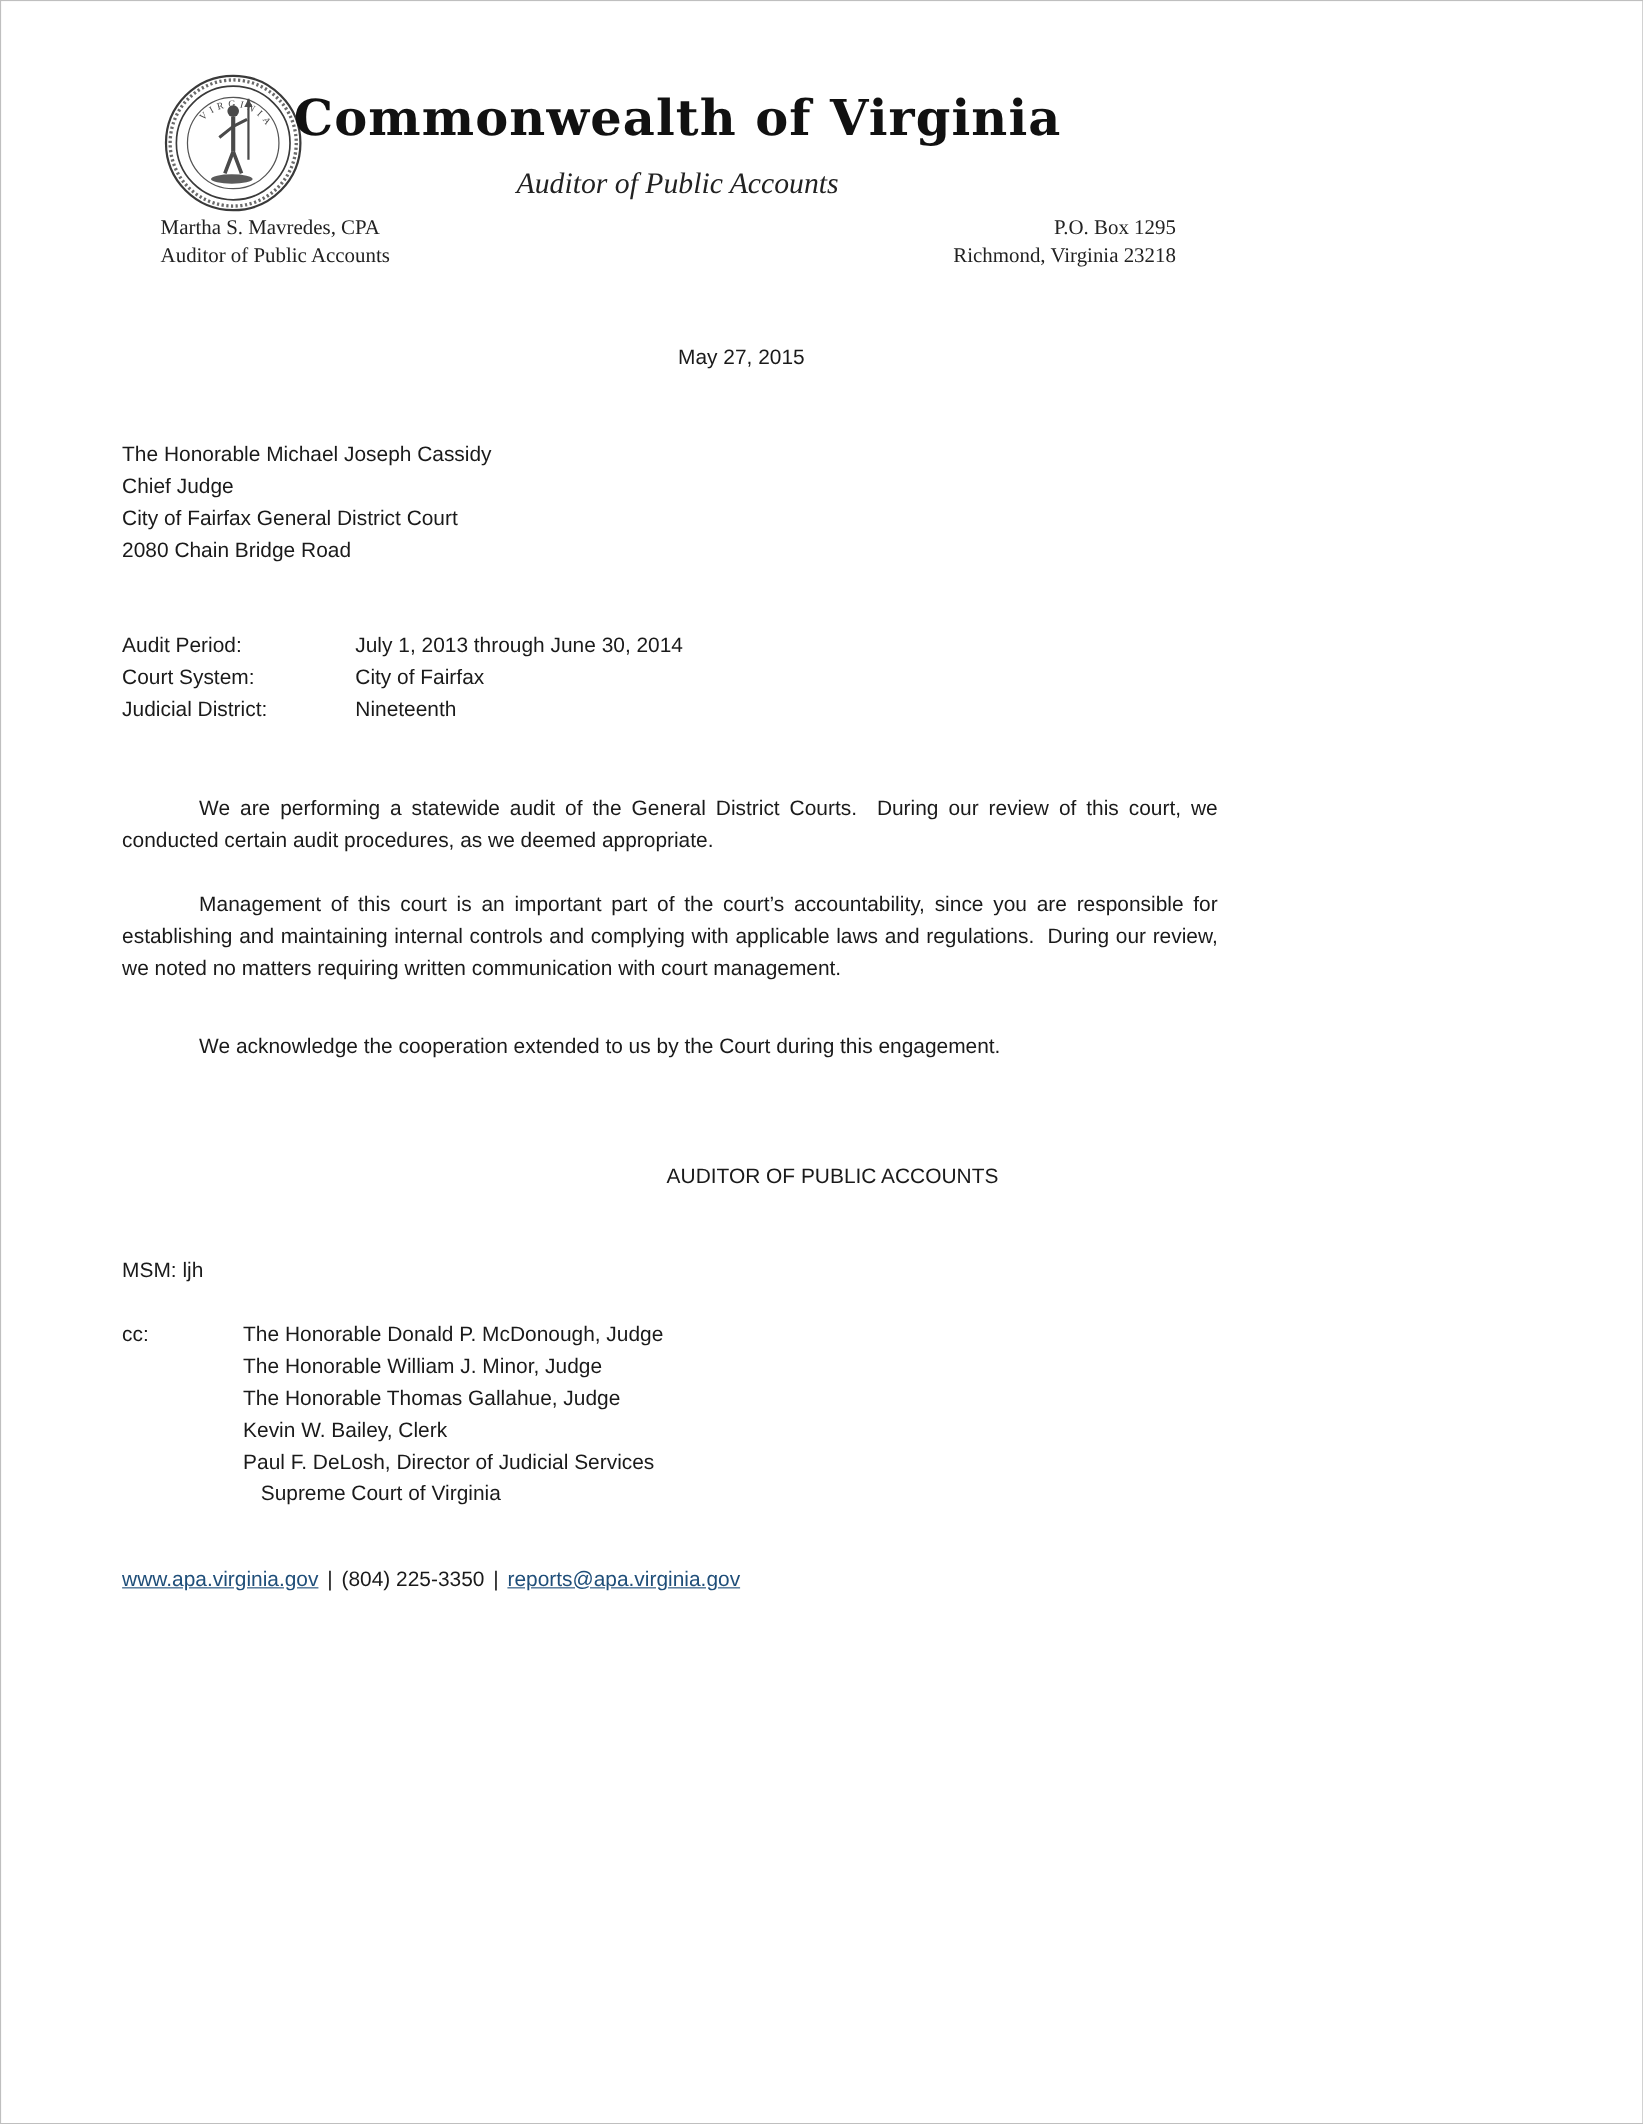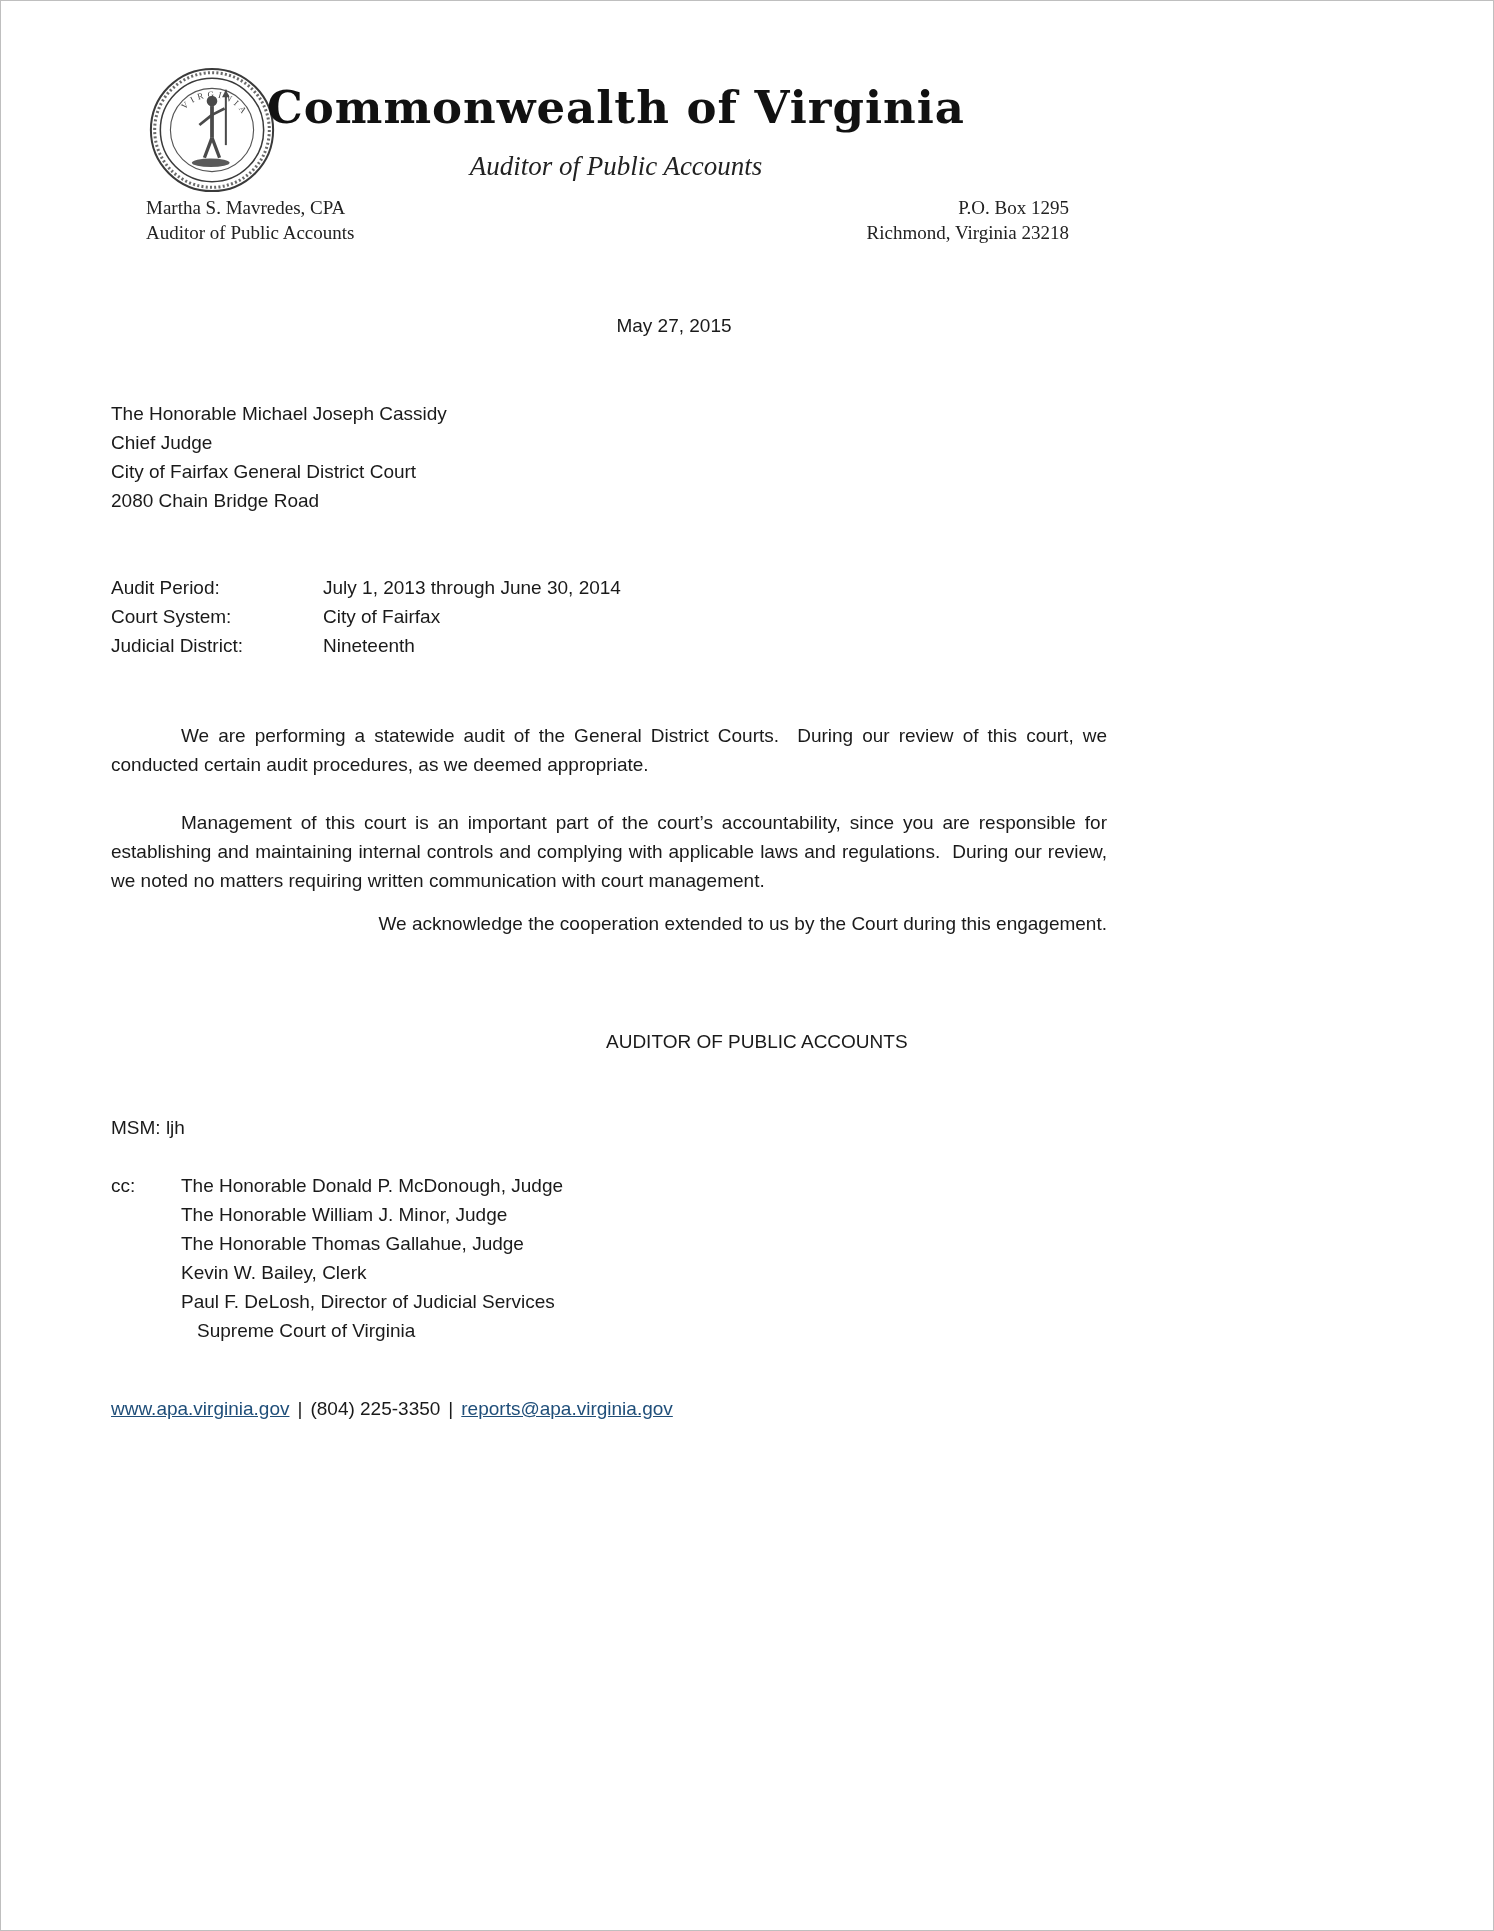--- a/index.html
+++ b/index.html
@@ -79,29 +79,29 @@
   .audit-label { width: 212px; flex: 0 0 212px; }
   .audit-value { flex: 1; white-space: pre-wrap; }
 
   .para {
     text-indent: 70px;
     text-align: justify;
     white-space: pre-wrap;
   }
   .para-1 { margin-top: 61px; }
   .para-2 { margin-top: 29px; }
-  .para-3 { margin-top: 14px; text-align: right; }
+  .para-3 { margin-top: 42px; text-align: left; }
 
   .signature-block {
     margin-top: 89px;
     margin-left: 495px;
   }
   .reference-line { margin-top: 57px; }
 
-  .cc-block { margin-top: 29px; display: flex; }
+  .cc-block { margin-top: 29px; display: flex; gap: 40px; }
   .cc-label { width: 70px; flex: 0 0 70px; }
   .cc-names { flex: 1; }
   .cc-name { white-space: pre-wrap; }
   .cc-name.indent-extra { padding-left: 16px; }
 
   .footer-line {
     margin-top: 49px;
     margin-right: 140px;
   }
   .doc-link {

